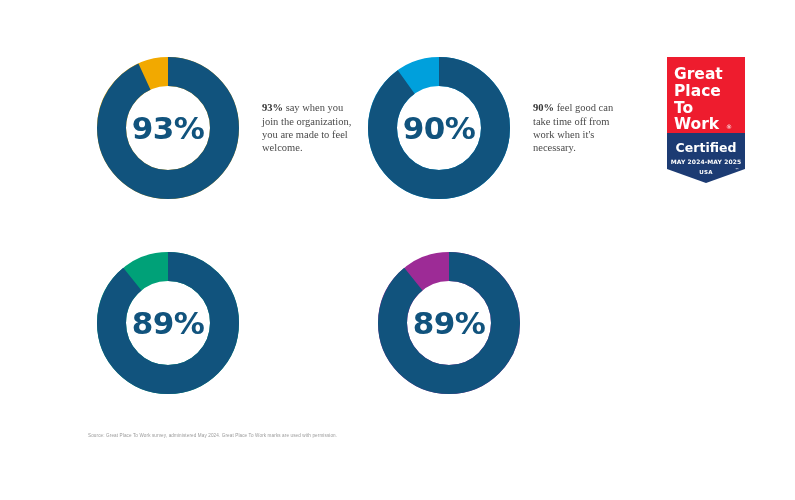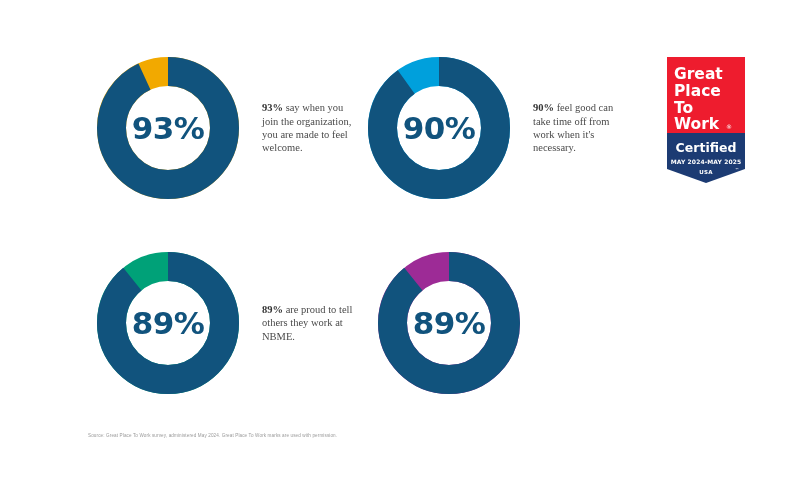--- a/index.html
+++ b/index.html
@@ -134,23 +134,20 @@
   </div>
 
   <div class="stat-block pos-2">
     <div class="donut-wrap">
       <svg class="donut-svg" viewBox="0 0 142 142">
         <circle cx="71" cy="71" r="56.5" fill="none" stroke-width="29" id="arc-accent-2" stroke="#00a178" stroke-dasharray="354.9999698556466 354.9999698556466" transform="rotate(-90 71 71)"></circle>
         <circle cx="71" cy="71" r="56.5" fill="none" stroke-width="29" id="arc-value-2" stroke="#11537d" stroke-dasharray="315.94997317152547 39.04999668412114" transform="rotate(-90 71 71)"></circle>
       </svg>
       <div class="donut-center" style="color: rgb(17, 83, 125);">89%</div>
     </div>
-    <div class="stat-caption" style="color: rgb(74, 74, 74);">
-      <span class="lead" style="color: rgb(51, 51, 51);">89%</span><span> are proud to tell others they work at NBME.</span>
-    </div>
   </div>
 
   <div class="stat-block pos-3">
     <div class="donut-wrap">
       <svg class="donut-svg" viewBox="0 0 142 142">
         <circle cx="71" cy="71" r="56.5" fill="none" stroke-width="29" id="arc-accent-3" stroke="#9d2b96" stroke-dasharray="354.9999698556466 354.9999698556466" transform="rotate(-90 71 71)"></circle>
         <circle cx="71" cy="71" r="56.5" fill="none" stroke-width="29" id="arc-value-3" stroke="#11537d" stroke-dasharray="315.94997317152547 39.04999668412114" transform="rotate(-90 71 71)"></circle>
       </svg>
       <div class="donut-center" style="color: rgb(17, 83, 125);">89%</div>
     </div>

